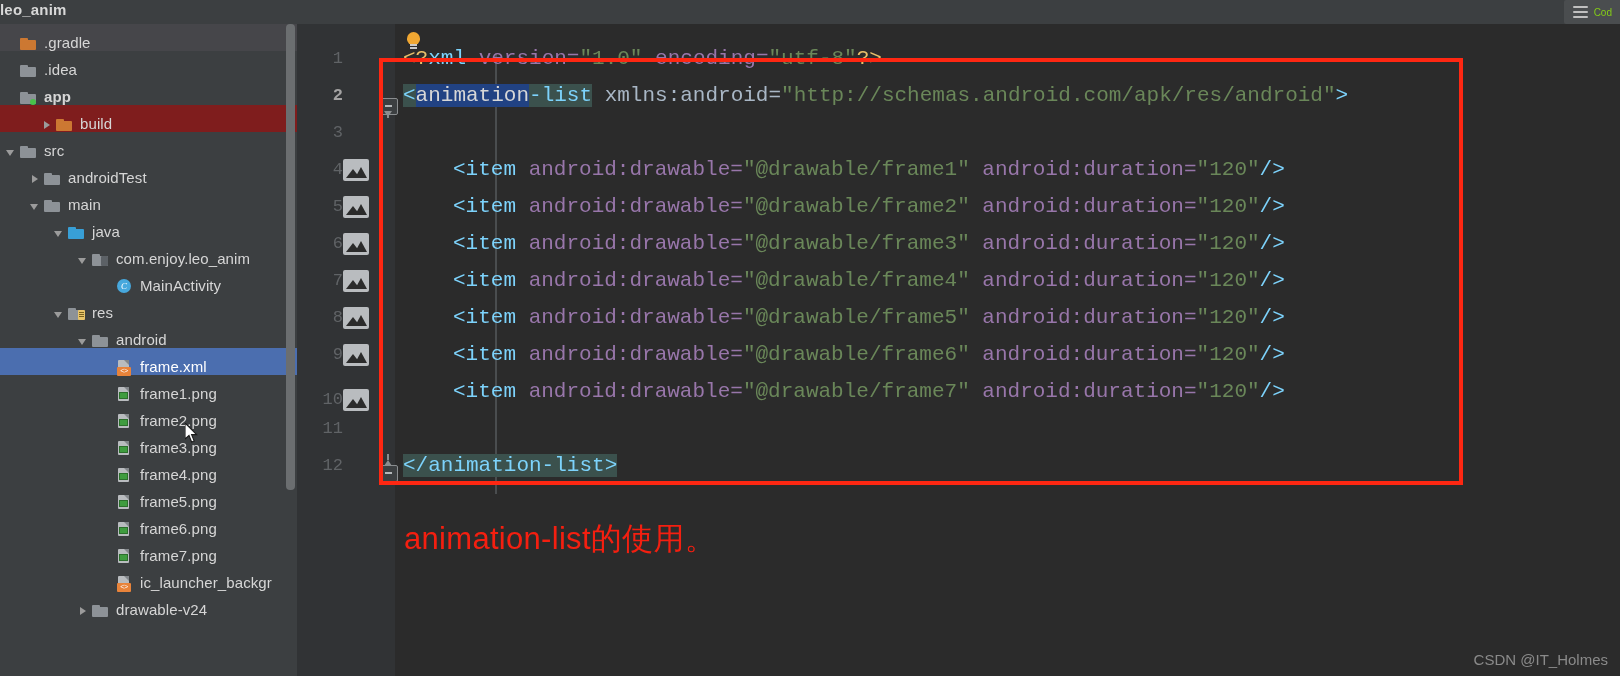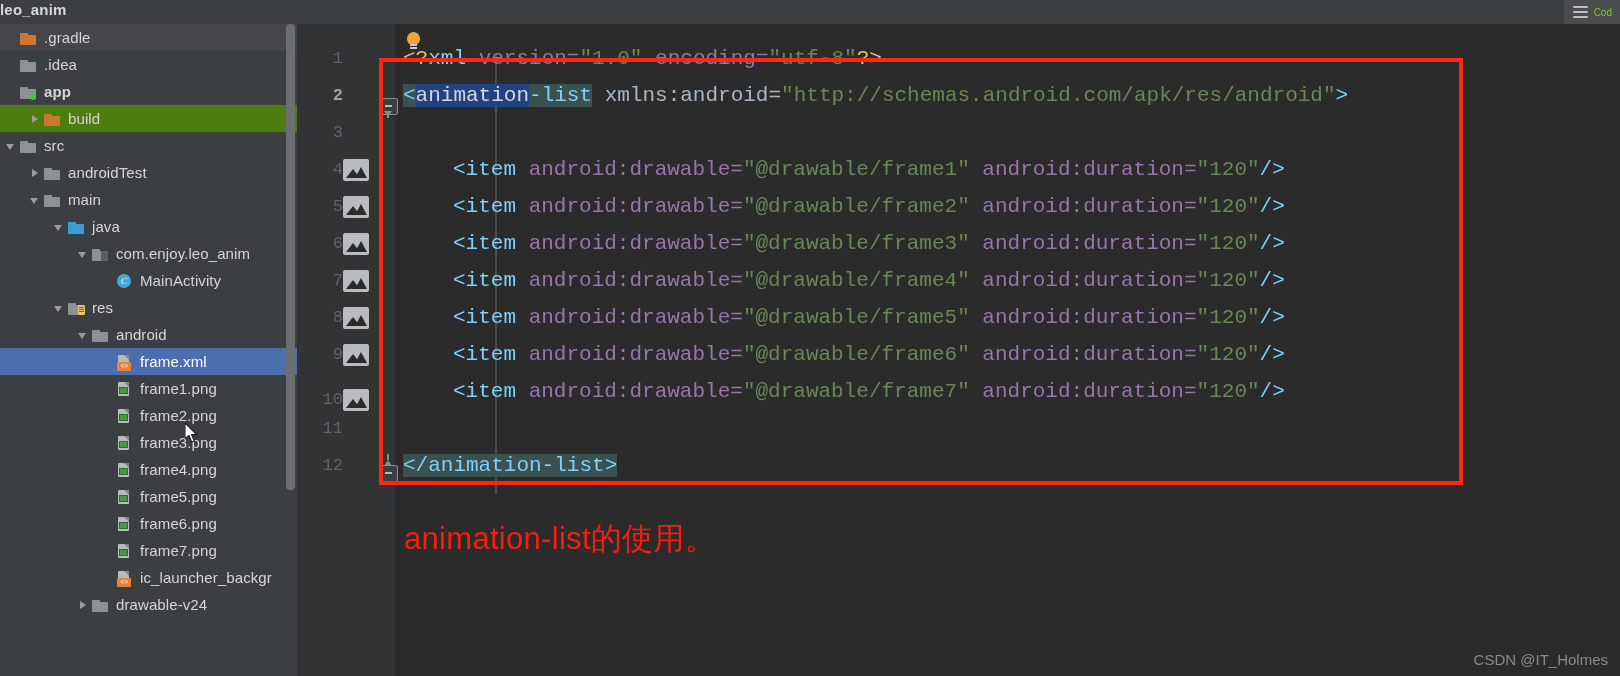--- a/index.html
+++ b/index.html
@@ -16,23 +16,23 @@
   .proj-name{position:absolute;left:0px;top:1px;font-size:15px;font-weight:bold;color:#d8d8d8;letter-spacing:.2px;}
   .proj-path{position:absolute;left:76px;top:2px;font-size:14px;color:#9a9a9a;letter-spacing:.2px;margin-top:28px;}
   .code-tab{position:absolute;right:0px;top:0px;height:24px;display:flex;align-items:center;gap:6px;
             background:#4a4d4f;padding:0 8px 0 9px;border-radius:2px 0 0 2px;}
   .code-tab .label{font-size:10px;color:#84cc16;}
   .ham{width:15px;height:12px;display:flex;flex-direction:column;justify-content:space-between;}
   .ham i{display:block;height:2px;background:#c0c0c0;border-radius:1px;}
 
   
   .tree{position:absolute;left:0;top:24px;width:297px;height:652px;background:#3c3f41;overflow:hidden;}
-  .row{position:relative;height:27px;display:flex;align-items:center;white-space:nowrap;}
+  .row{position:relative;height:27px;display:flex;align-items:flex-end;white-space:nowrap;}
   .row.hl{background:#46464a;}
-  .row.hl2{background:#4d7c0f;}
+  .row.hl2{background:#7f1d1d;padding-left:12px;}
   .row.sel{background:#4b6eaf;}
   .row .lbl{font-size:15px;color:#d6d6d6;letter-spacing:.1px;}
   .row.bold .lbl{font-weight:bold;}
   .row.sel .lbl{color:#fff;}
   .arrow{width:14px;height:14px;flex:0 0 14px;position:relative;margin-right:2px;}
   .arrow.r:after{content:"";position:absolute;left:4px;top:3px;border-left:6px solid #9b9b9b;
                  border-top:4.5px solid transparent;border-bottom:4.5px solid transparent;}
   .arrow.d:after{content:"";position:absolute;left:2px;top:5px;border-top:6px solid #9b9b9b;
                  border-left:4.5px solid transparent;border-right:4.5px solid transparent;}
 

